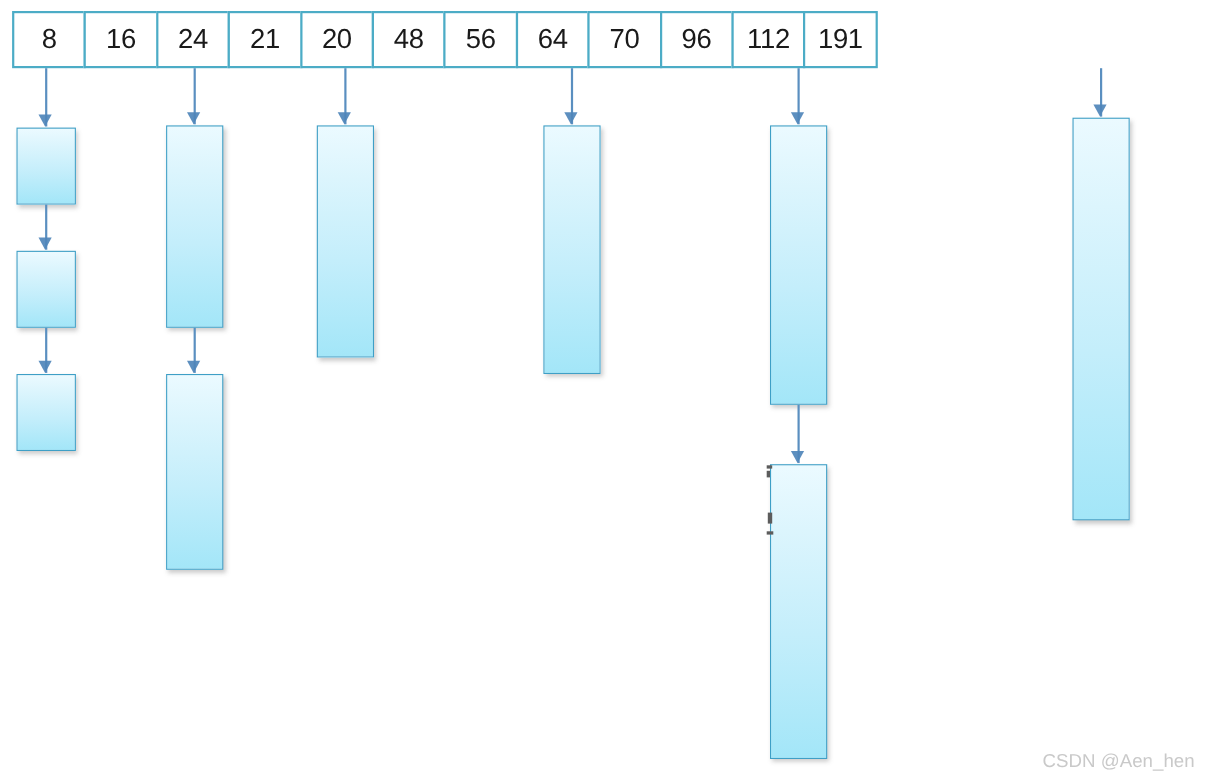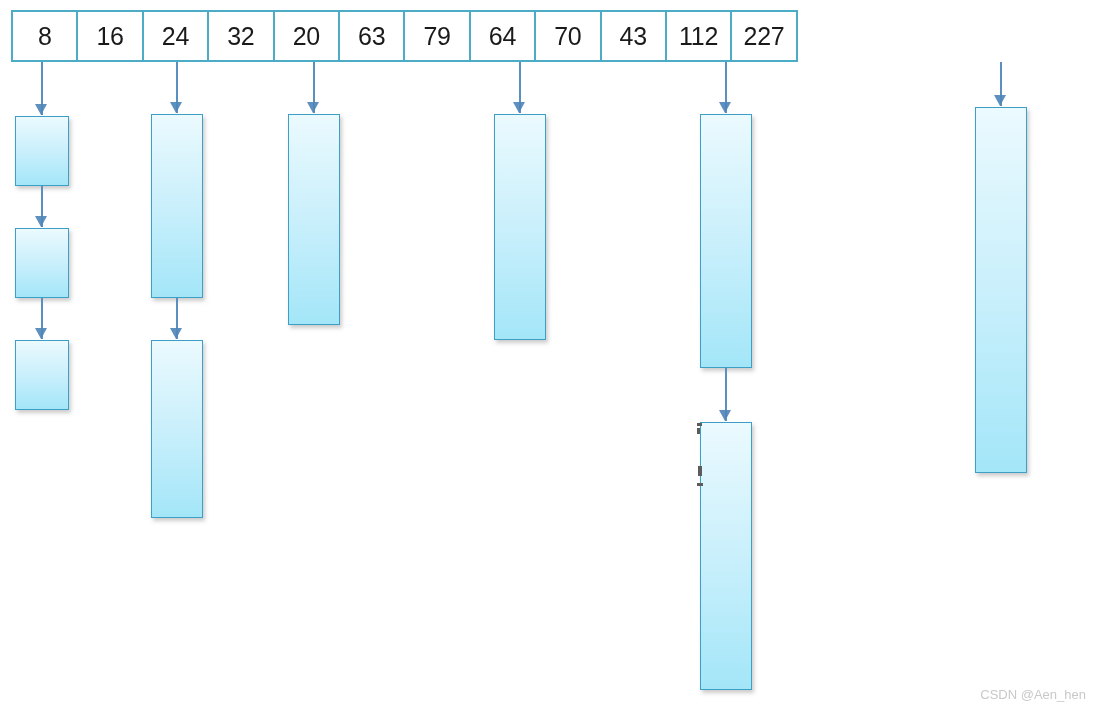--- a/index.html
+++ b/index.html
@@ -80,45 +80,45 @@
   .edge-artifact {
     position: absolute;
     background: #5c5c5c;
   }
 
   
   #watermark {
     position: absolute;
     right: 14px;
     bottom: 8px;
-    font-size: 13px;
+    font-size: 17px;
     color: #c9c9c9;
     font-family: "Liberation Sans", sans-serif;
     white-space: nowrap;
     user-select: none;
   }
 </style>
 </head>
 <body>
 
 <div id="canvas">
 
   <div id="bucket-array">
       <div class="bucket-cell">8</div>
       <div class="bucket-cell">16</div>
       <div class="bucket-cell">24</div>
-      <div class="bucket-cell">32</div>
+      <div class="bucket-cell">21</div>
       <div class="bucket-cell">20</div>
-      <div class="bucket-cell">63</div>
-      <div class="bucket-cell">79</div>
+      <div class="bucket-cell">48</div>
+      <div class="bucket-cell">56</div>
       <div class="bucket-cell">64</div>
       <div class="bucket-cell">70</div>
-      <div class="bucket-cell">43</div>
+      <div class="bucket-cell">96</div>
       <div class="bucket-cell">112</div>
-      <div class="bucket-cell">227</div>
+      <div class="bucket-cell">191</div>
     </div>
 
   <div id="chains-layer">
       <div class="connector" style="left: 41px; top: 62px; height: 53px;"></div>
       <div class="arrow-head thin" style="left: 35px; top: 104px;"></div>
       <div class="node-box" style="left: 15px; top: 116px; width: 54px; height: 70px;"></div>
       <div class="connector" style="left: 41px; top: 186px; height: 41px;"></div>
       <div class="arrow-head thin" style="left: 35px; top: 216px;"></div>
       <div class="node-box" style="left: 15px; top: 228px; width: 54px; height: 70px;"></div>
       <div class="connector" style="left: 41px; top: 298px; height: 41px;"></div>

